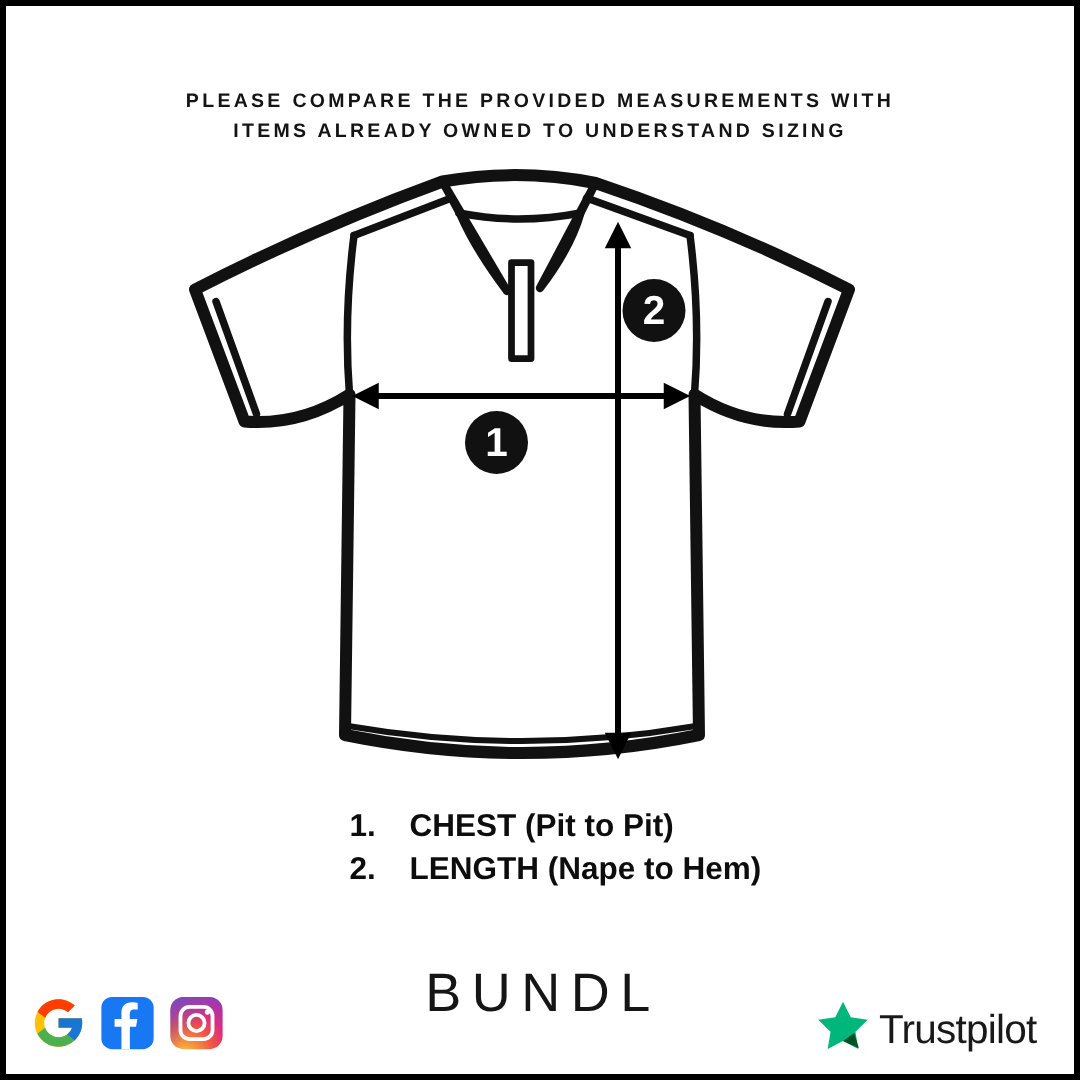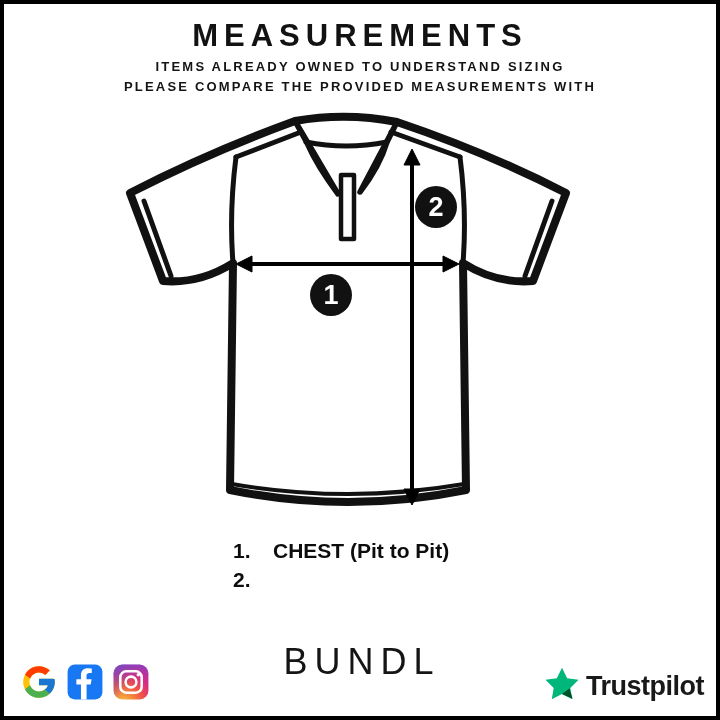--- a/index.html
+++ b/index.html
@@ -51,33 +51,32 @@
     font-size: 36px; font-weight: normal; letter-spacing: 7px;
     line-height: 40px; color: #151515; white-space: nowrap; text-indent: 4px;
   }
   .brand-domain {
     font-size: 13px; font-weight: bold; letter-spacing: 1.9px;
     line-height: 15px; color: #151515; white-space: nowrap; text-indent: 2px;
   }
 
   .trustpilot { position: absolute; left: 539px; top: 662px; display: flex; align-items: center; }
   .trustpilot-label {
-    margin-left: 5px; font-size: 27px; font-weight: 700;
+    margin-left: 5px; font-size: 27px; font-weight: 400;
     letter-spacing: -0.5px; color: #191919; white-space: nowrap;
   }
 </style>
 </head>
 <body>
 
 <div class="frame">
 
-  <div class="title">MEASUREMENTS</div>
   <div class="subtitle">
+    <div>PLEASE COMPARE THE PROVIDED MEASUREMENTS WITH</div>
     <div>ITEMS ALREADY OWNED TO UNDERSTAND SIZING</div>
-    <div>PLEASE COMPARE THE PROVIDED MEASUREMENTS WITH</div>
   </div>
 
   <svg class="diagram-svg" width="480" height="420" viewBox="120 104 480 420">
     <g stroke="#111" fill="#fff" stroke-linejoin="round" stroke-linecap="round">
 
       <path stroke-width="8" d="
         M 295 121
         Q 210 152 130 193
         L 163 281
         Q 200 284 233 263
@@ -129,20 +128,21 @@
     </g>
   </svg>
 
   <div class="legend">
     <div class="legend-row">
       <span class="legend-num">1.</span>
       <span class="legend-text">CHEST (Pit to Pit)</span>
     </div>
     <div class="legend-row">
       <span class="legend-num">2.</span>
+      <span class="legend-text">LENGTH (Nape to Hem)</span>
     </div>
   </div>
 
   <div class="social">
     <svg width="38" height="38" viewBox="0 0 48 48">
       <path fill="#FFC107" d="M43.6 20.1H42V20H24v8h11.3C33.7 32.7 29.2 36 24 36c-6.6 0-12-5.4-12-12s5.4-12 12-12c3.1 0 5.8 1.2 8 3l5.7-5.7C34 6.1 29.3 4 24 4 13 4 4 13 4 24s9 20 20 20 20-9 20-20c0-1.3-.1-2.7-.4-3.9z"></path>
       <path fill="#FF3D00" d="M6.3 14.7l6.6 4.8C14.7 15.1 19 12 24 12c3.1 0 5.8 1.2 8 3l5.7-5.7C34 6.1 29.3 4 24 4 16.3 4 9.7 8.3 6.3 14.7z"></path>
       <path fill="#4CAF50" d="M24 44c5.2 0 9.9-2 13.4-5.2l-6.2-5.2C29.2 35.1 26.7 36 24 36c-5.2 0-9.6-3.3-11.3-7.9l-6.5 5C9.5 39.6 16.2 44 24 44z"></path>
       <path fill="#1976D2" d="M43.6 20.1H42V20H24v8h11.3c-.8 2.2-2.2 4.2-4.1 5.6l6.2 5.2C36.9 39.2 44 34 44 24c0-1.3-.1-2.7-.4-3.9z"></path>
     </svg>

